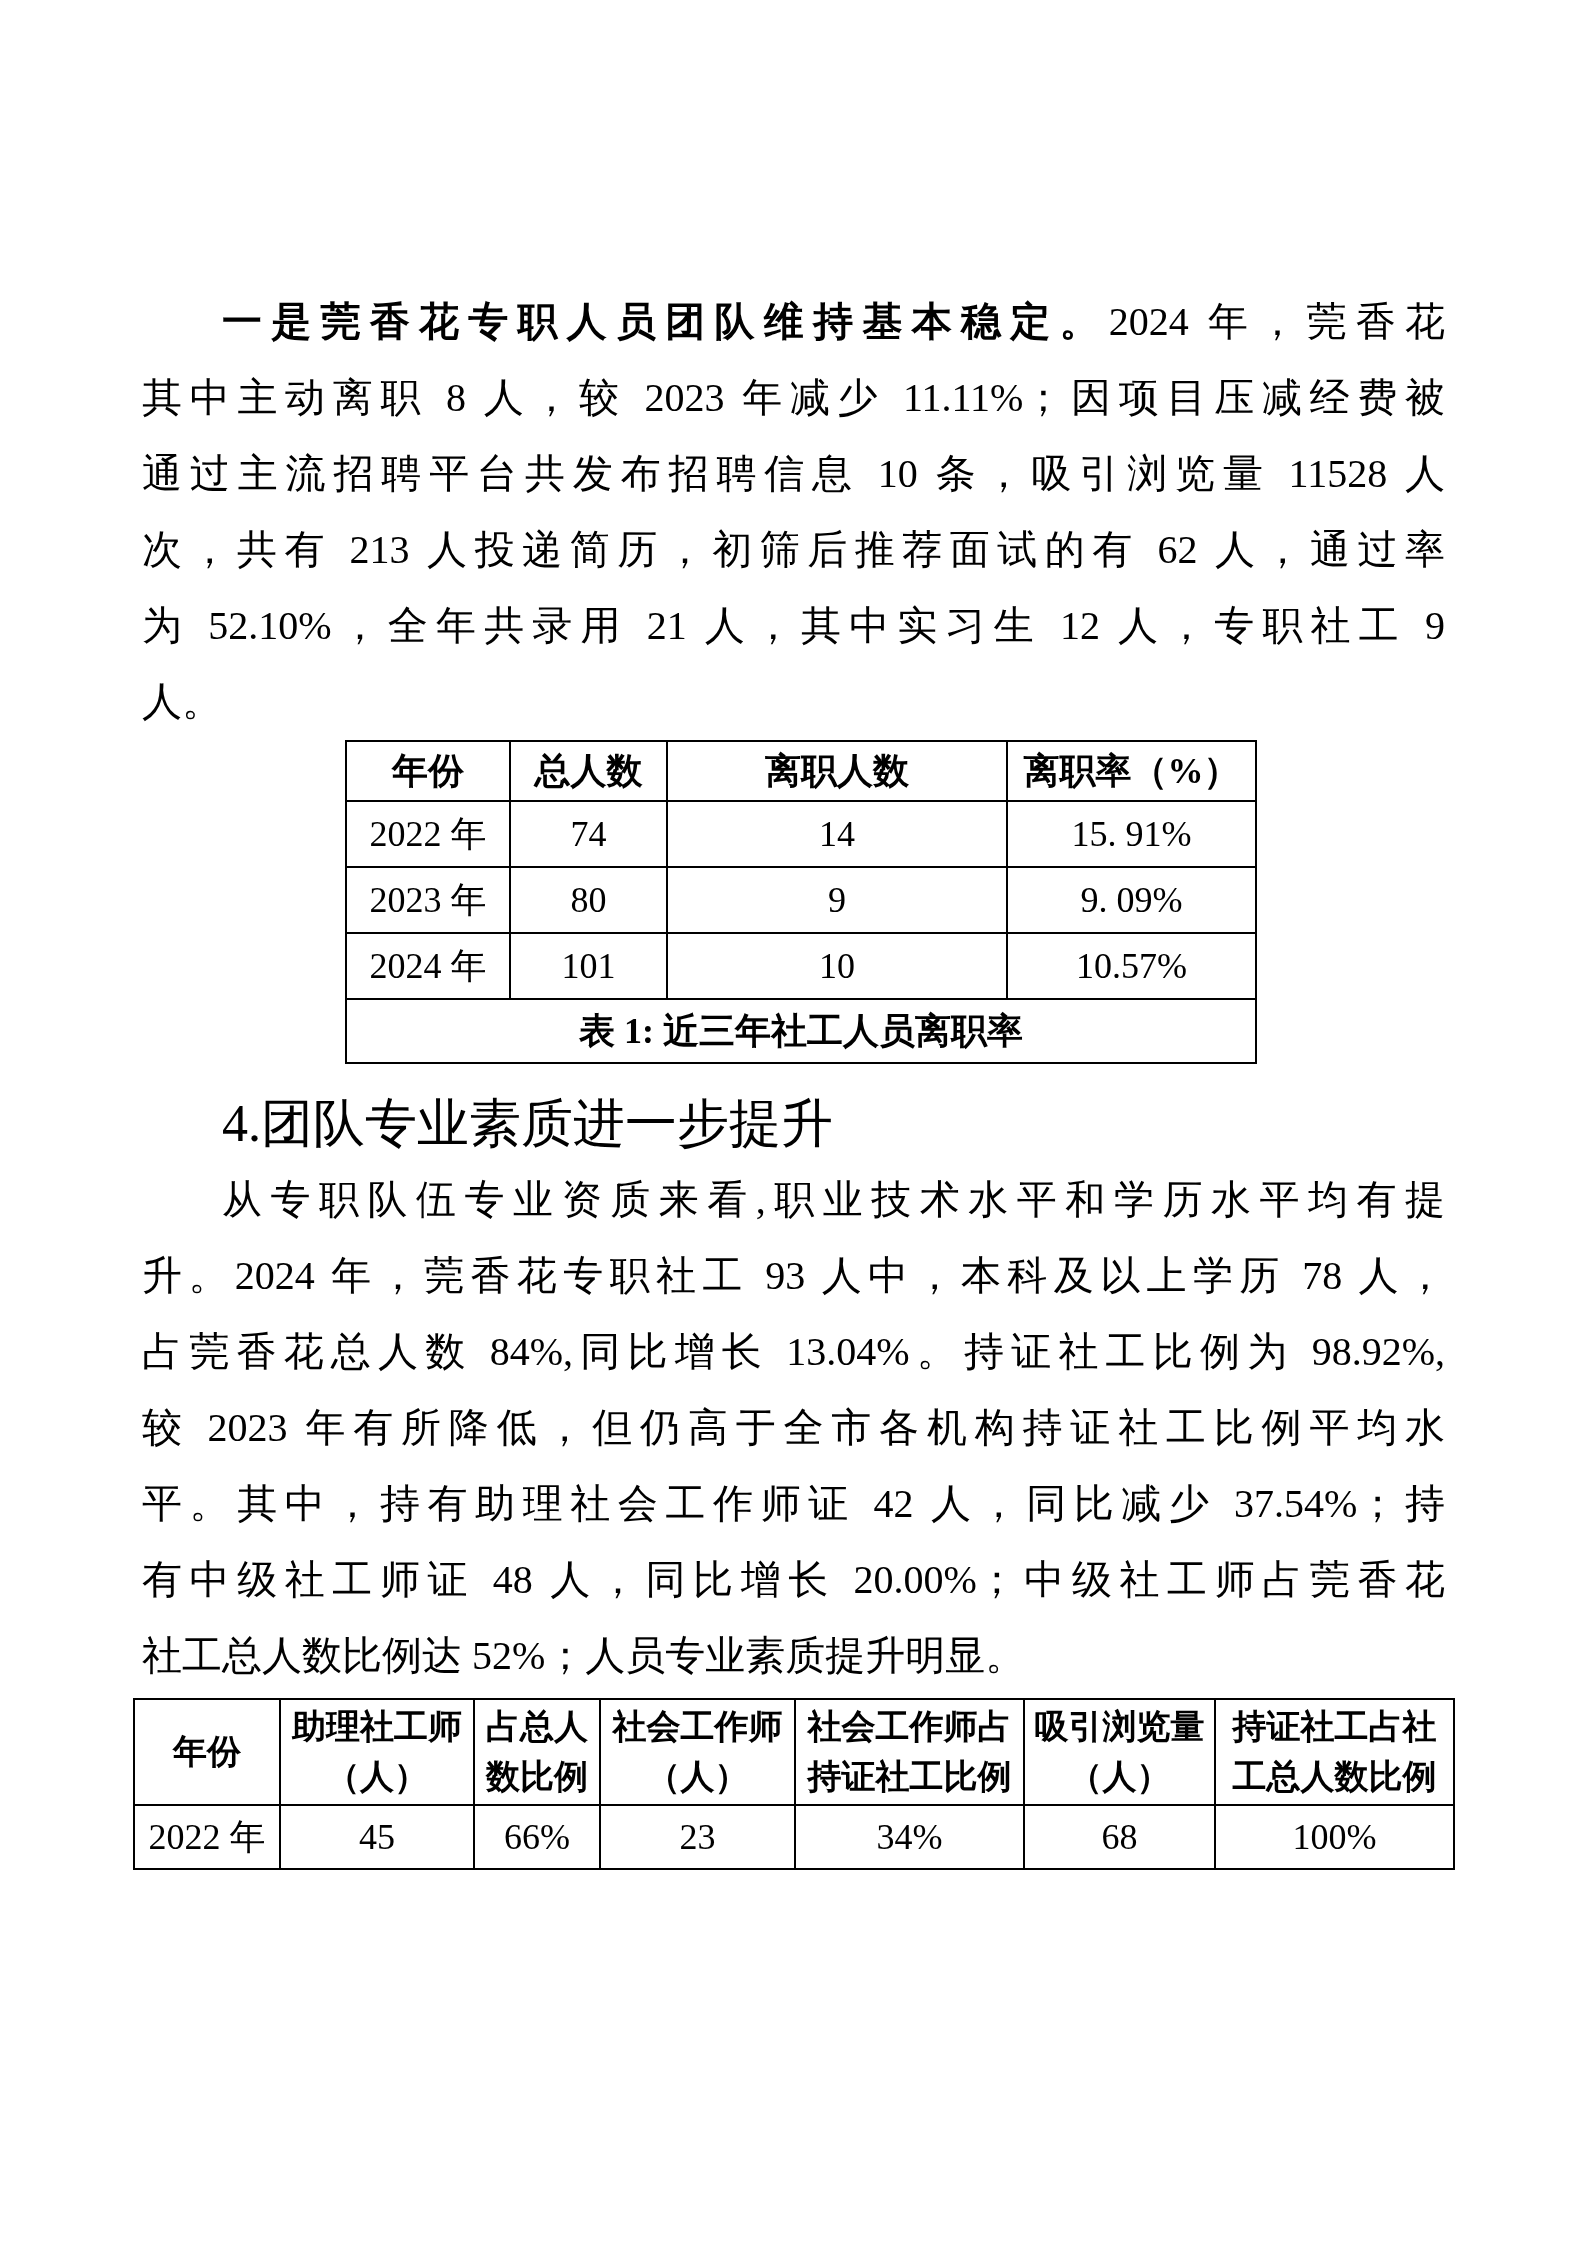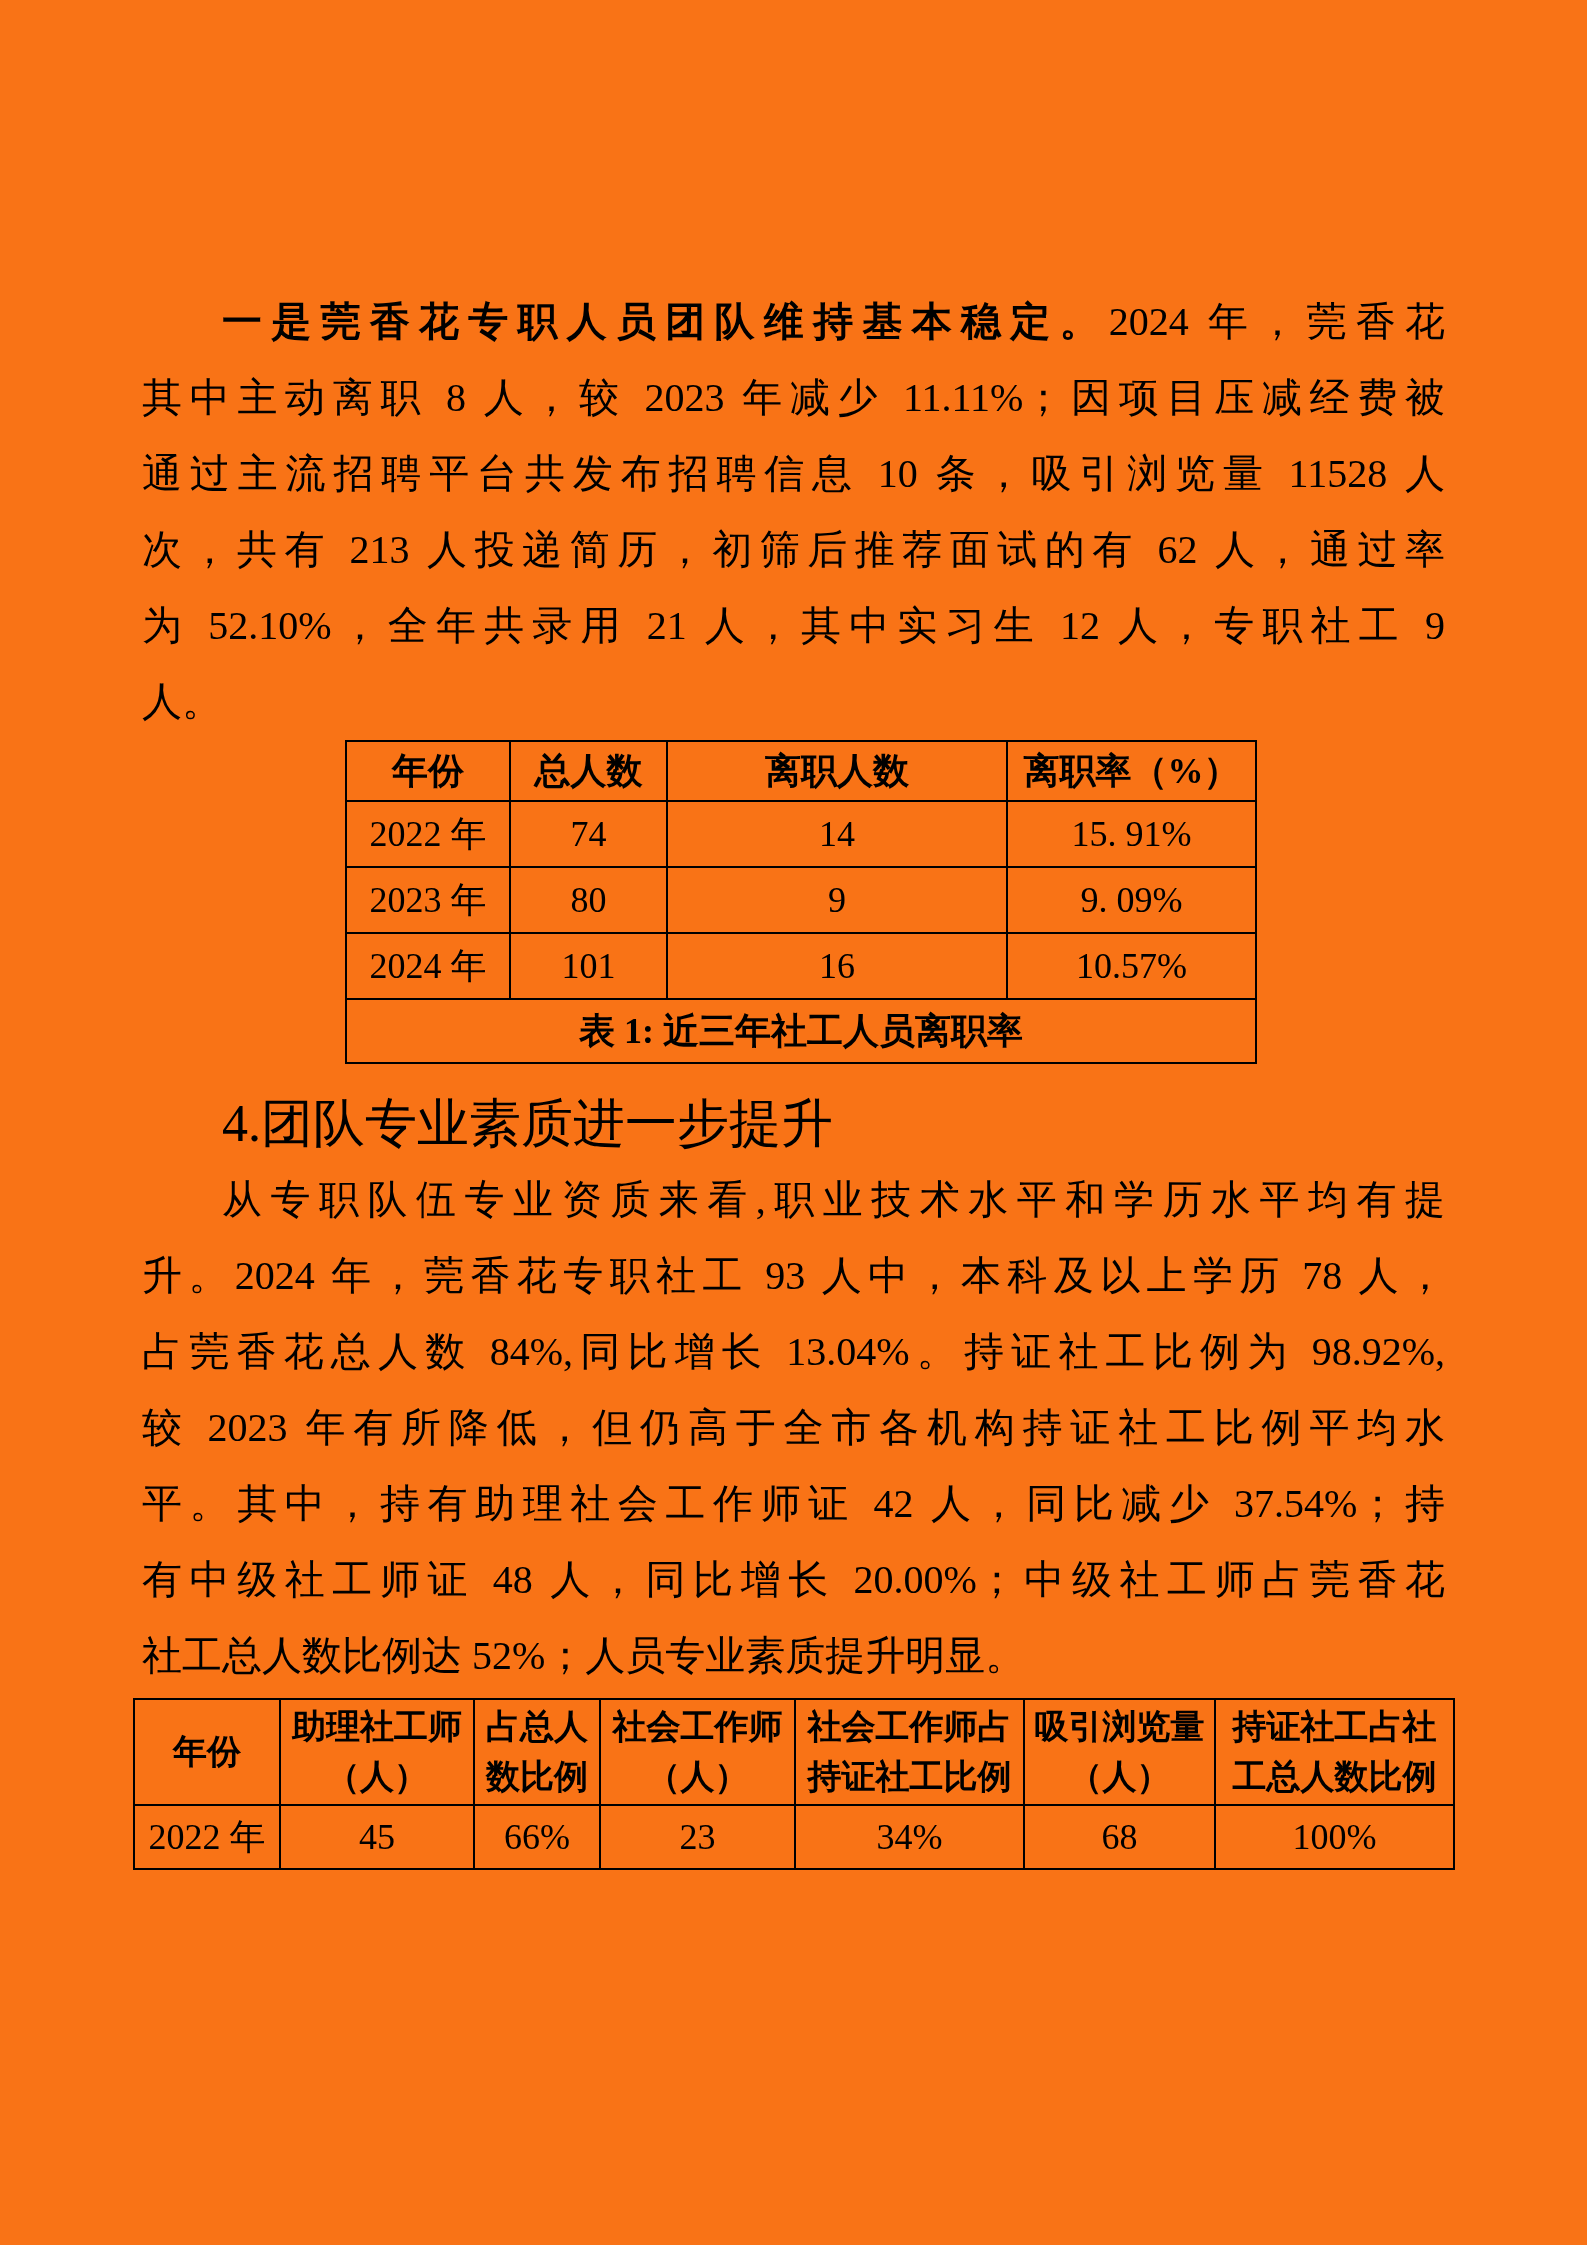--- a/index.html
+++ b/index.html
@@ -1,21 +1,21 @@
 <!DOCTYPE html>
 <html><head>
 <meta charset="utf-8">
 <style>
   html,body { margin:0; padding:0; background:#e8e8e8; }
   .page {
     position: relative;
     width: 1587px;
     height: 2245px;
     margin: 0 auto;
-    background: #f97316;
+    background: #ffffff;
     color: #000000;
     font-family: "Liberation Serif", "DejaVu Serif", serif;
     overflow: hidden;
   }
   .content {
     padding: 284px 142px 0 142px;
   }
   
   .para { width: 1303px; }
   .line {
@@ -100,21 +100,21 @@
       </tr>
       <tr>
         <td>2023 年</td>
         <td>80</td>
         <td>9</td>
         <td>9. 09%</td>
       </tr>
       <tr>
         <td>2024 年</td>
         <td>101</td>
-        <td>16</td>
+        <td>10</td>
         <td>10.57%</td>
       </tr>
       <tr>
         <td class="caption-cell" colspan="4">表 1: 近三年社工人员离职率</td>
       </tr>
     </tbody>
       </table>
 
     <div class="heading">4.团队专业素质进一步提升</div>
 

